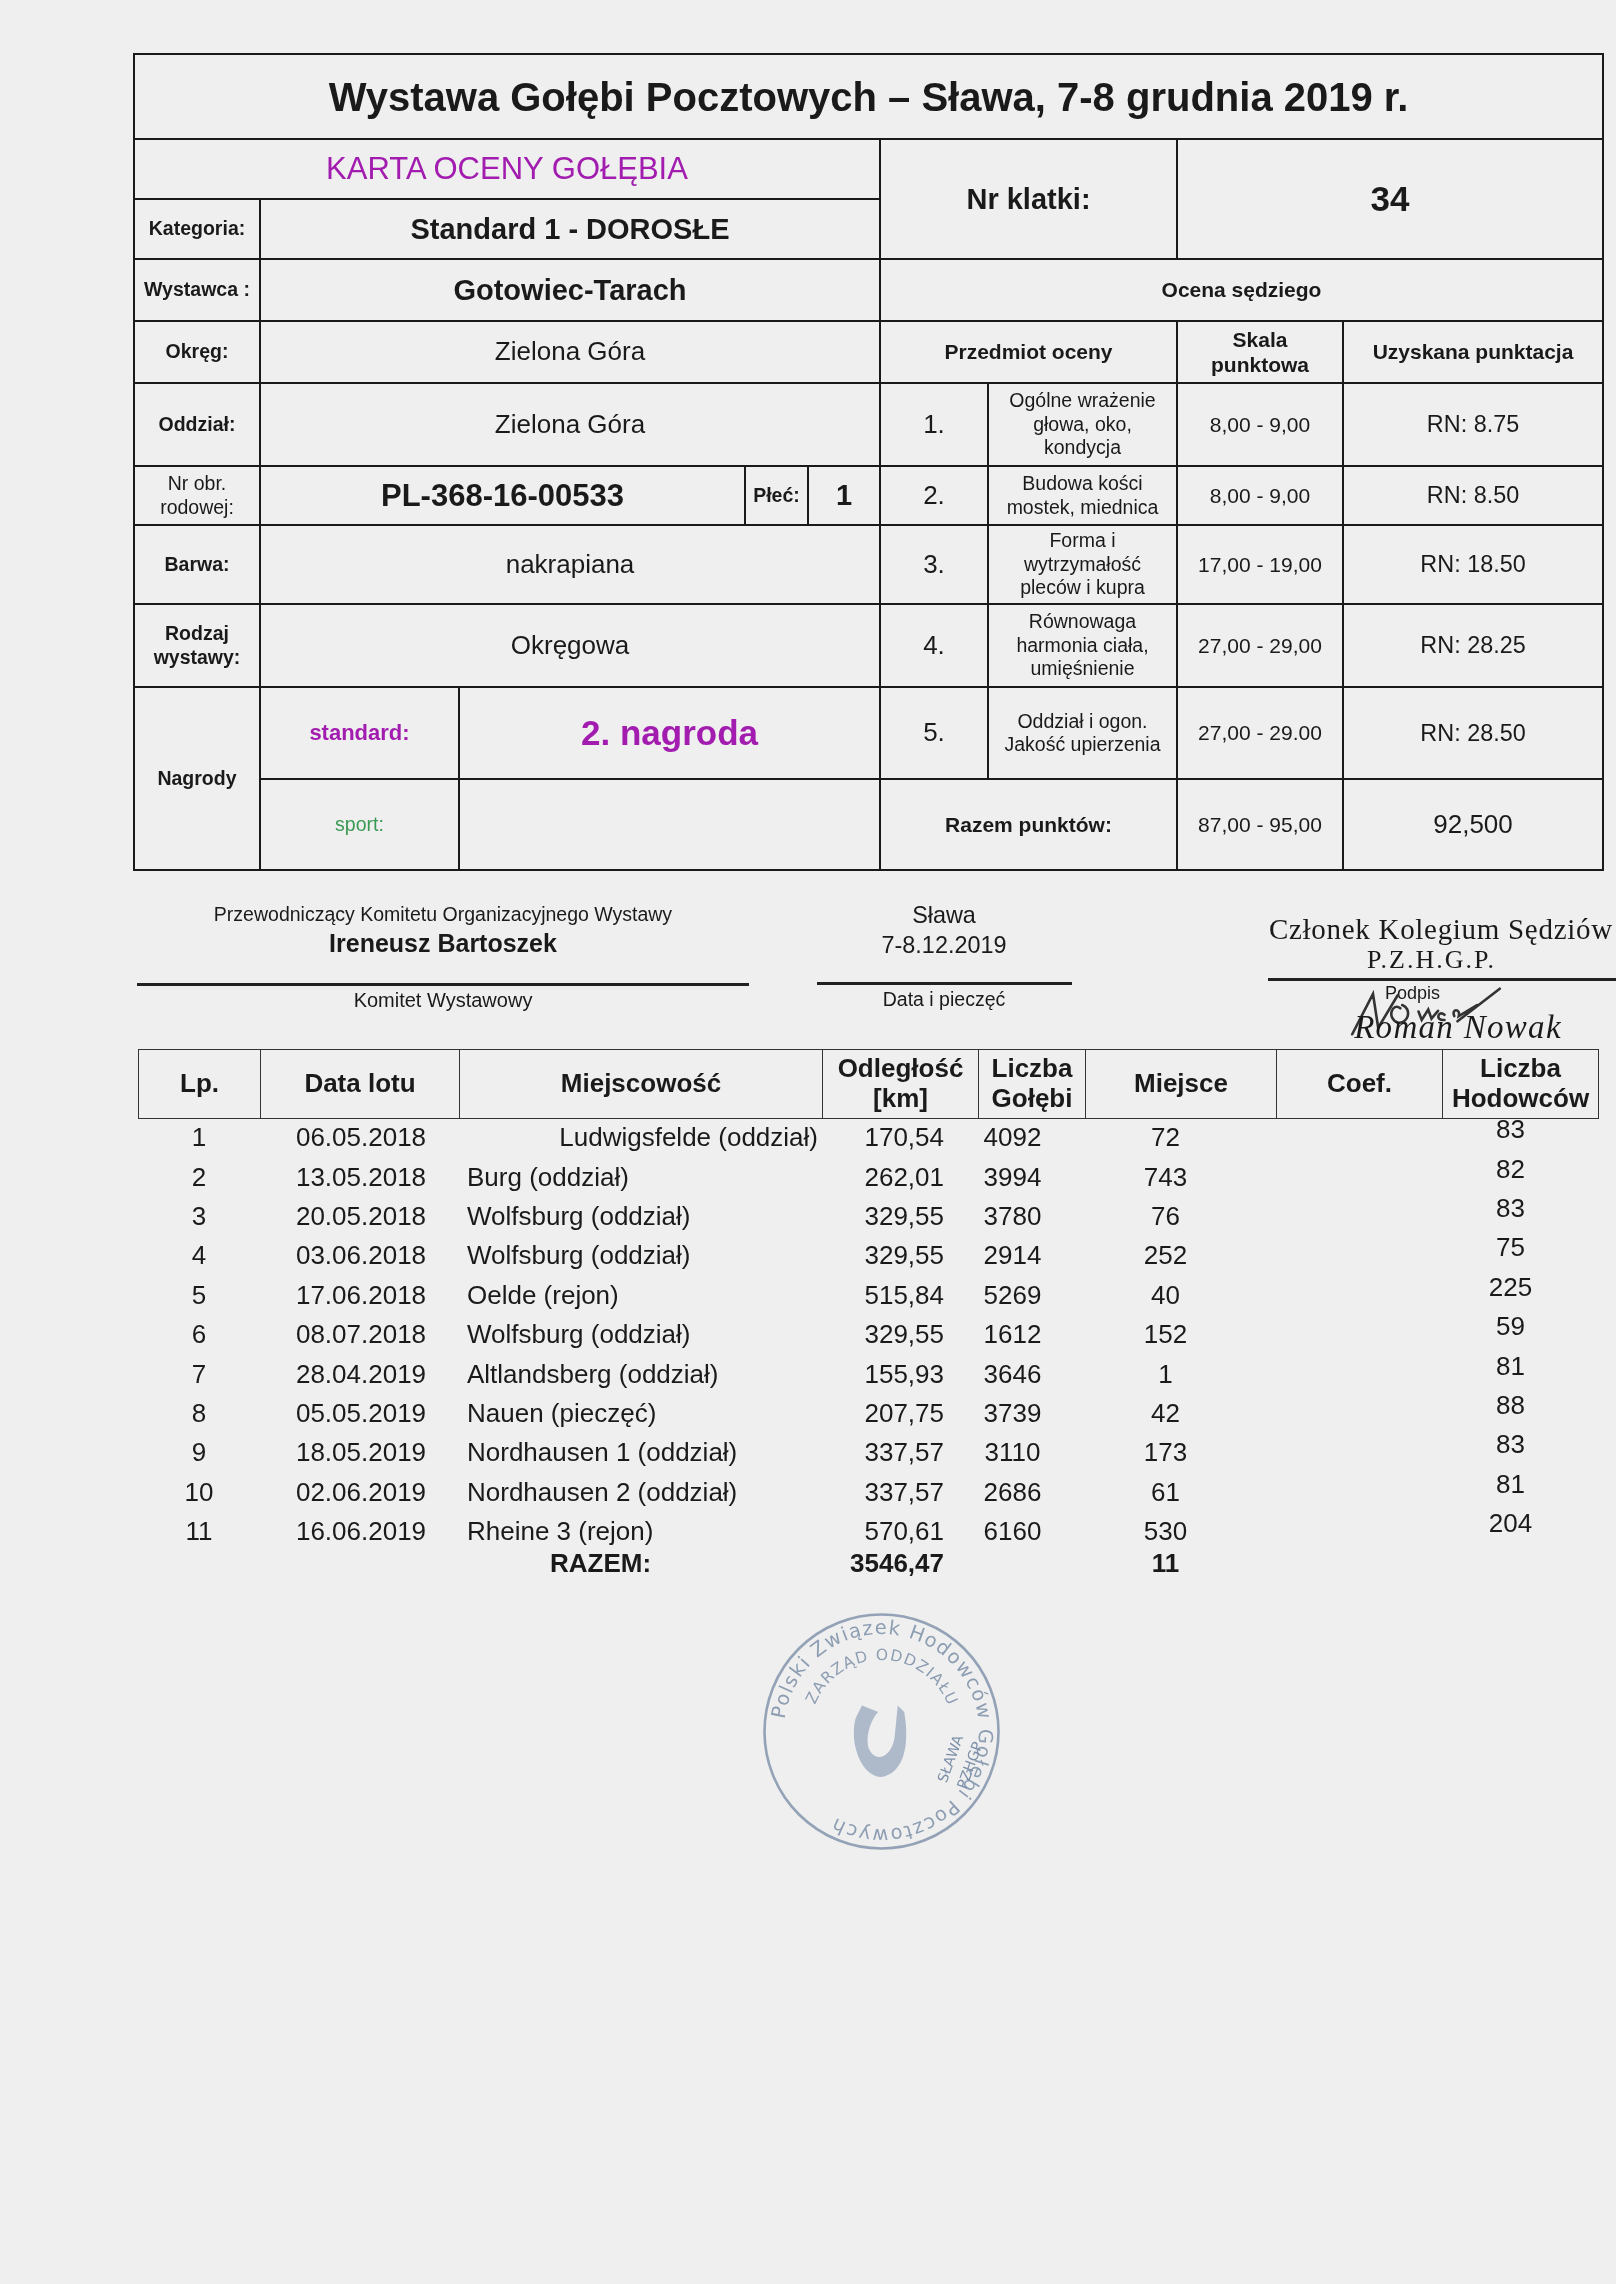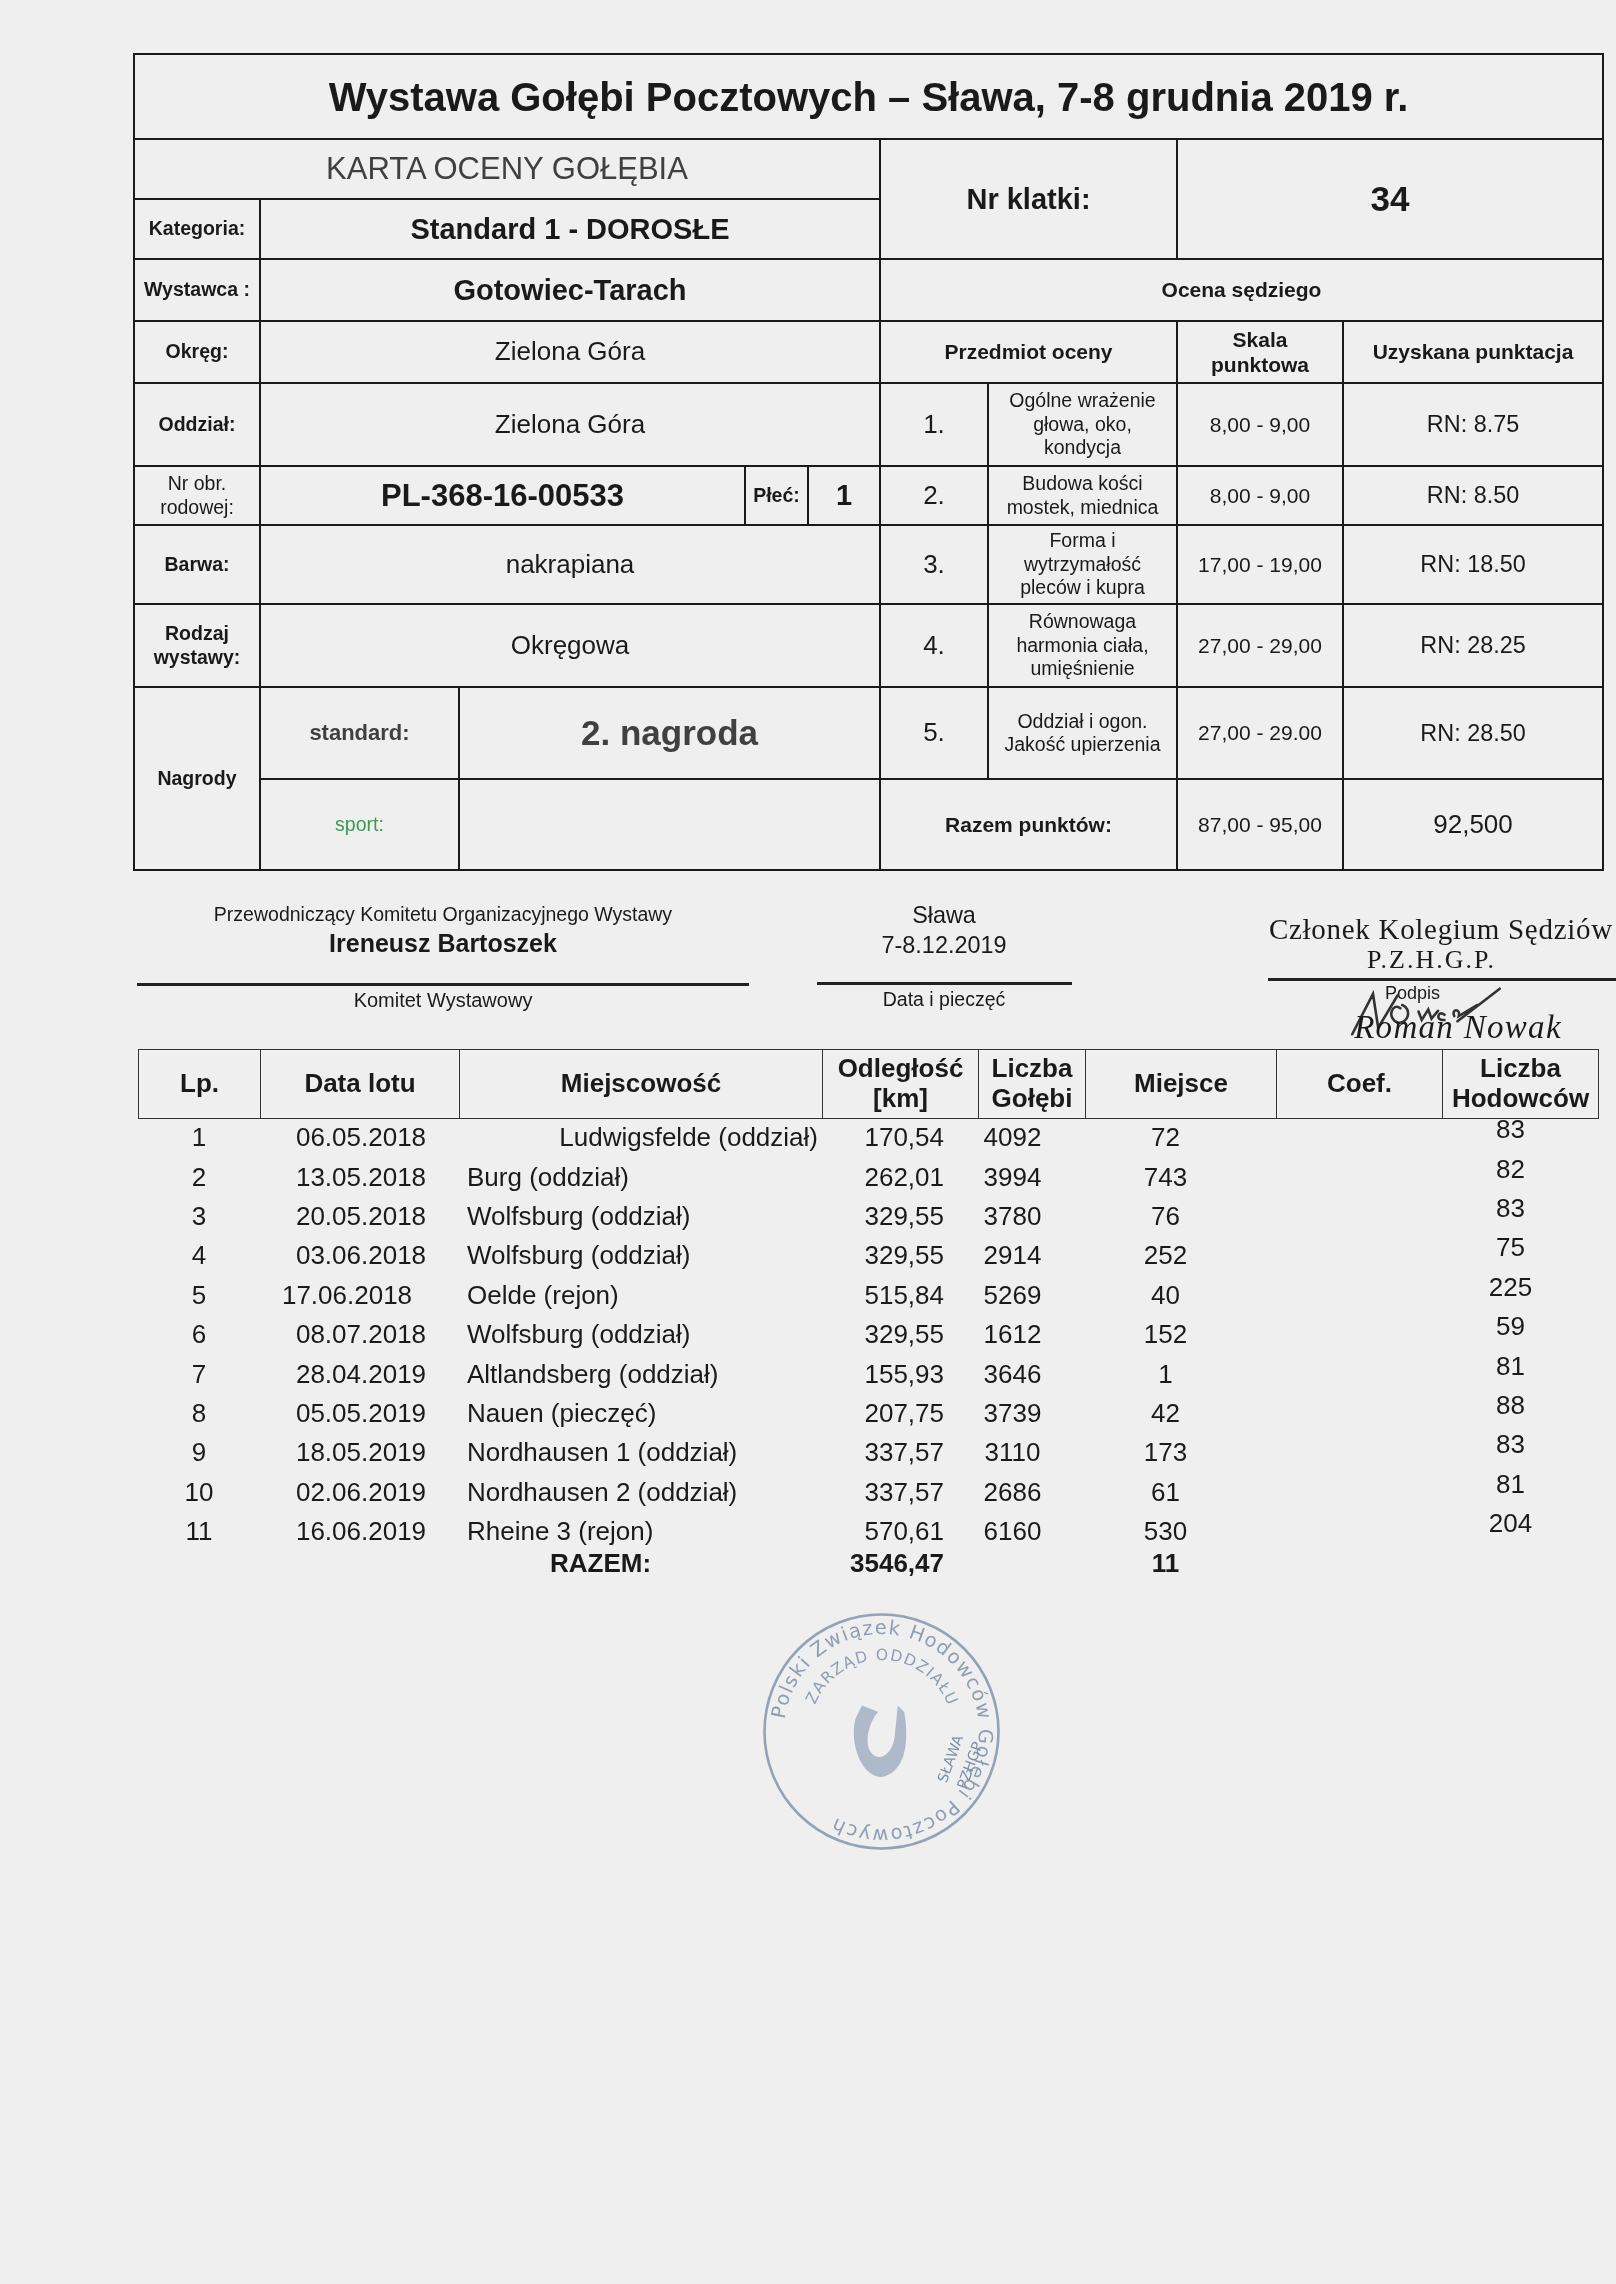--- a/index.html
+++ b/index.html
@@ -4,21 +4,21 @@
 <style>
   html, body { margin:0; padding:0; }
   body {
     width:1617px; height:2284px; background:#efefef; position:relative; overflow:hidden;
     font-family:"Liberation Sans", sans-serif; color:#1a1a1a;
   }
   .abs { position:absolute; }
   table.grid { position:absolute; border-collapse:collapse; table-layout:fixed; }
   table.grid td { border:2px solid #1a1a1a; text-align:center; vertical-align:middle; padding:0 3.9px; line-height:1.2; }
   .b { font-weight:bold; }
-  .red { color:#404040; }
+  .red { color:#a21caf; }
   .green { color:#3a9a55; }
 
   #main { left:133px; top:53px; width:1468px; }
   .title { font-size:40px; font-weight:bold; height:83px; }
   .lbl { font-size:19.5px; font-weight:bold; }
   .val { font-size:26px; }
   .valb { font-size:29px; font-weight:bold; }
   .crit { font-size:19.5px; }
   .scale { font-size:21px; }
   .score { font-size:23.4px; }
@@ -206,21 +206,21 @@
       <div class="c" style="left: 273px; width: 176px; text-align: center;">03.06.2018</div>
       <div class="c" style="left: 467px; width: 351px; text-align: left;">Wolfsburg (oddział)</div>
       <div class="c" style="left: 840px; width: 104px; text-align: right;">329,55</div>
       <div class="c" style="left: 970px; width: 85px; text-align: center;">2914</div>
       <div class="c" style="left: 1133px; width: 65px; text-align: center;">252</div>
       <div class="c" style="left: 1269px; width: 156px; text-align: center;"></div>
       <div class="c" style="left: 1478px; width: 65px; text-align: center; top: -7.8px;">75</div>
     </div>
     <div class="frow" style="top: 1276px; left: 0px;">
       <div class="c" style="left: 138px; width: 122px; text-align: center;">5</div>
-      <div class="c" style="left: 259px; width: 176px; text-align: center;">17.06.2018</div>
+      <div class="c" style="left: 273px; width: 176px; text-align: center;">17.06.2018</div>
       <div class="c" style="left: 467px; width: 351px; text-align: left;">Oelde (rejon)</div>
       <div class="c" style="left: 840px; width: 104px; text-align: right;">515,84</div>
       <div class="c" style="left: 970px; width: 85px; text-align: center;">5269</div>
       <div class="c" style="left: 1133px; width: 65px; text-align: center;">40</div>
       <div class="c" style="left: 1269px; width: 156px; text-align: center;"></div>
       <div class="c" style="left: 1478px; width: 65px; text-align: center; top: -7.8px;">225</div>
     </div>
     <div class="frow" style="top: 1315px; left: 0px;">
       <div class="c" style="left: 138px; width: 122px; text-align: center;">6</div>
       <div class="c" style="left: 273px; width: 176px; text-align: center;">08.07.2018</div>

